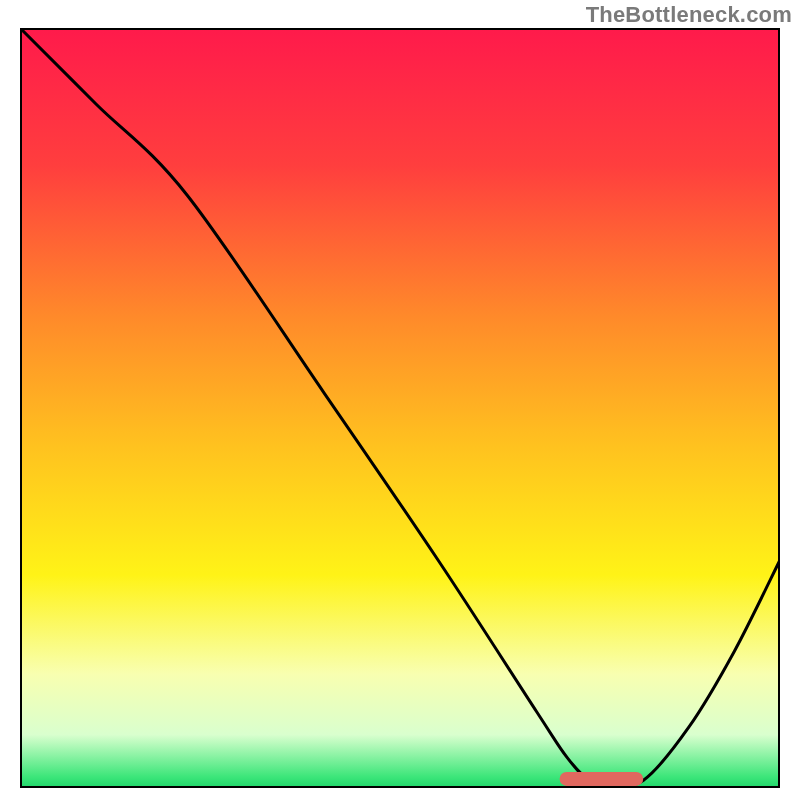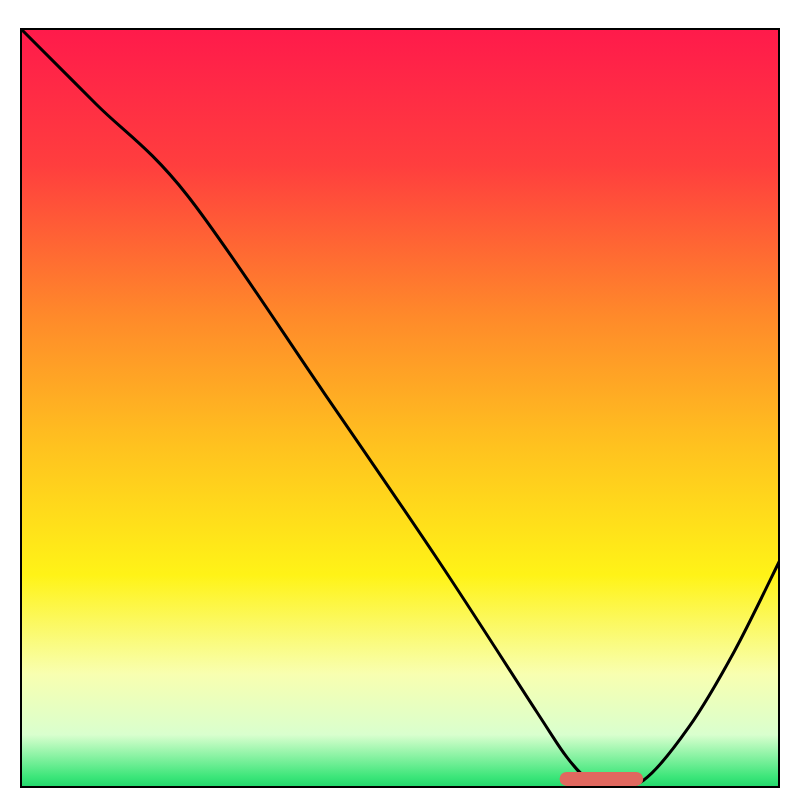--- a/index.html
+++ b/index.html
@@ -35,20 +35,21 @@
     height: 760px;
   }
   svg {
     display: block;
   }
 </style>
 </head>
 <body>
 
 <div class="container">
+  <div class="watermark">TheBottleneck.com</div>
 
   <div class="plot">
     <svg id="chart-svg" width="760" height="760" viewBox="0 0 760 760">
       <defs>
         <linearGradient id="bg-grad" x1="0" y1="0" x2="0" y2="1">
             <stop offset="0%" stop-color="#ff1a4b"></stop>
             <stop offset="18%" stop-color="#ff3e3e"></stop>
             <stop offset="38%" stop-color="#ff8a2a"></stop>
             <stop offset="55.00000000000001%" stop-color="#ffc21f"></stop>
             <stop offset="72%" stop-color="#fff317"></stop>

